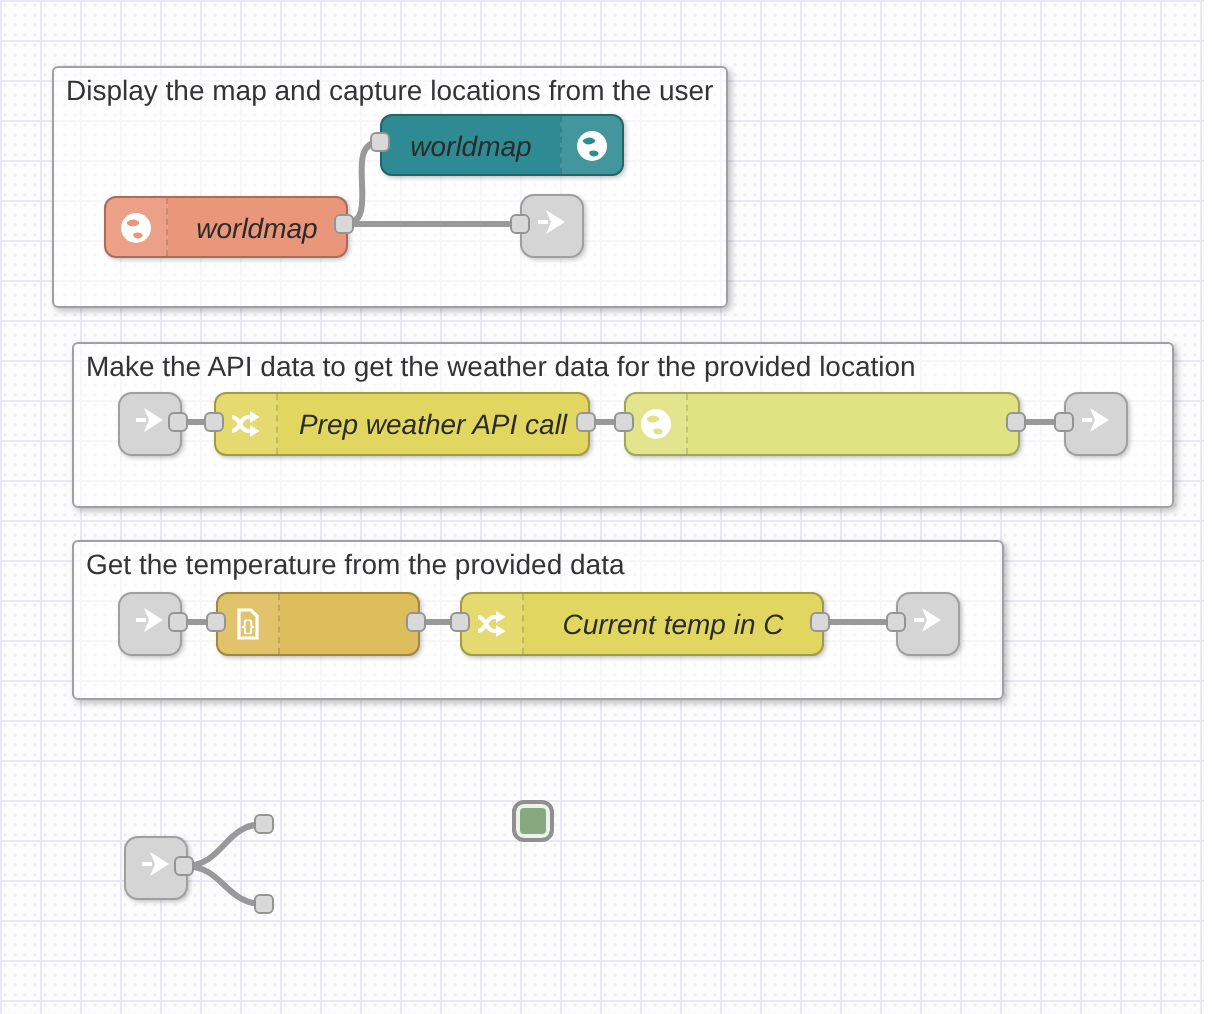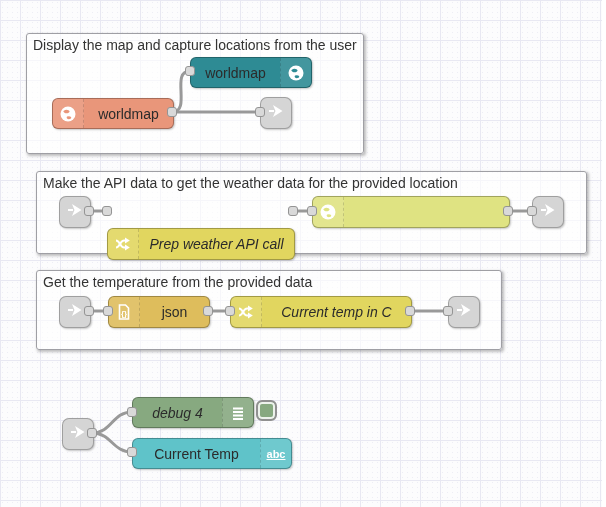--- a/index.html
+++ b/index.html
@@ -23,21 +23,21 @@
   .wires{position:absolute;left:0;top:0;width:606px;height:507px;pointer-events:none;}
   .wires path{stroke:#999;stroke-width:3;fill:none;stroke-linecap:round;pointer-events:stroke;}
   .node{
     position:absolute;display:flex;align-items:stretch;
     border:1px solid rgba(0,0,0,0.28);border-radius:6px;
     box-shadow:1px 1px 2px rgba(0,0,0,0.22);
     font-size:14px;color:#2b2b2b;
   }
   .node .label{
     flex:1;display:flex;align-items:center;justify-content:center;
-    padding:0 6px;white-space:nowrap;overflow:hidden;
+    padding:0 6px;white-space:nowrap;overflow:hidden;font-style:italic;
   }
   .node .label.italic{font-style:italic;}
   .iconbox{
     width:30px;flex:none;display:flex;align-items:center;justify-content:center;
     background:rgba(255,255,255,0.10);
   }
   .iconbox.left{border-right:1px dashed rgba(0,0,0,0.15);border-radius:5px 0 0 5px;}
   .iconbox.right{border-left:1px dashed rgba(0,0,0,0.15);border-radius:0 5px 5px 0;}
   .iconbox svg{width:20px;height:20px;}
   .linknode{
@@ -129,21 +129,21 @@
 
   <div class="linknode" style="left:59px;top:196px;">
     <span>
       <svg viewBox="0 0 20 20">
           <path d="M3 10 h5" stroke="#fff" stroke-width="2"></path>
           <polygon points="7,4 16.5,10 7,16 9.5,10" fill="#fff"></polygon>
         </svg>
     </span>
   </div>
 
-  <div class="node c-change" style="left:107px;top:196px;width:186px;height:30px;margin-top:32px;">
+  <div class="node c-change" style="left:107px;top:196px;width:186px;height:30px;">
     <span class="iconbox left">
       <svg viewBox="0 0 20 20">
           <path d="M3 13.5 C7 13.5 7 6.5 11 6.5 h1.5" stroke="#fff" stroke-width="2" fill="none"></path>
           <polygon points="12,3.5 16.8,6.5 12,9.5" fill="#fff"></polygon>
           <path d="M3 6.5 C7 6.5 7 13.5 11 13.5 h1.5" stroke="#fff" stroke-width="2" fill="none"></path>
           <polygon points="12,10.5 16.8,13.5 12,16.5" fill="#fff"></polygon>
         </svg>
     </span>
     <span class="label italic">Prep weather API call</span>
   </div>
@@ -176,21 +176,20 @@
     </span>
   </div>
 
   <div class="node c-json" style="left:108px;top:296px;width:100px;height:30px;">
     <span class="iconbox left">
       <svg viewBox="0 0 20 20">
           <path d="M5.5 3 h6 l3 3 v11 h-9 z" fill="none" stroke="#fff" stroke-width="1.6"></path>
           <text x="10" y="13.5" font-size="8" fill="#fff" text-anchor="middle" font-weight="bold">{}</text>
         </svg>
     </span>
-    <span class="label">json</span>
   </div>
 
   <div class="node c-change" style="left:230px;top:296px;width:180px;height:30px;">
     <span class="iconbox left">
       <svg viewBox="0 0 20 20">
           <path d="M3 13.5 C7 13.5 7 6.5 11 6.5 h1.5" stroke="#fff" stroke-width="2" fill="none"></path>
           <polygon points="12,3.5 16.8,6.5 12,9.5" fill="#fff"></polygon>
           <path d="M3 6.5 C7 6.5 7 13.5 11 13.5 h1.5" stroke="#fff" stroke-width="2" fill="none"></path>
           <polygon points="12,10.5 16.8,13.5 12,16.5" fill="#fff"></polygon>
         </svg>
@@ -209,39 +208,22 @@
 
   <div class="linknode" style="left:62px;top:418px;">
     <span>
       <svg viewBox="0 0 20 20">
           <path d="M3 10 h5" stroke="#fff" stroke-width="2"></path>
           <polygon points="7,4 16.5,10 7,16 9.5,10" fill="#fff"></polygon>
         </svg>
     </span>
   </div>
 
-  <div class="node c-debug" style="left:132px;top:397px;width:120px;height:29px;">
-    <span class="label italic">debug 4</span>
-    <span class="iconbox right">
-      <svg viewBox="0 0 20 20">
-          <rect x="5" y="4.5" width="10" height="2" fill="#fff"></rect>
-          <rect x="5" y="8" width="10" height="2" fill="#fff"></rect>
-          <rect x="5" y="11.5" width="10" height="2" fill="#fff"></rect>
-          <rect x="5" y="15" width="10" height="2" fill="#fff"></rect>
-        </svg>
-    </span>
-  </div>
   <div class="toggle" style="left:256px;top:400px;"></div>
 
-  <div class="node c-uitext" style="left:132px;top:438px;width:158px;height:29px;">
-    <span class="label">Current Temp</span>
-    <span class="iconbox right">
-      <span class="abc">abc</span>
-    </span>
-  </div>
 
   <div class="port" style="left:167px;top:107px;"></div>
   <div class="port" style="left:185px;top:66px;"></div>
   <div class="port" style="left:255px;top:107px;"></div>
 
   <div class="port" style="left:84px;top:206px;"></div>
   <div class="port" style="left:102px;top:206px;"></div>
   <div class="port" style="left:288px;top:206px;"></div>
   <div class="port" style="left:307px;top:206px;"></div>
   <div class="port" style="left:503px;top:206px;"></div>

